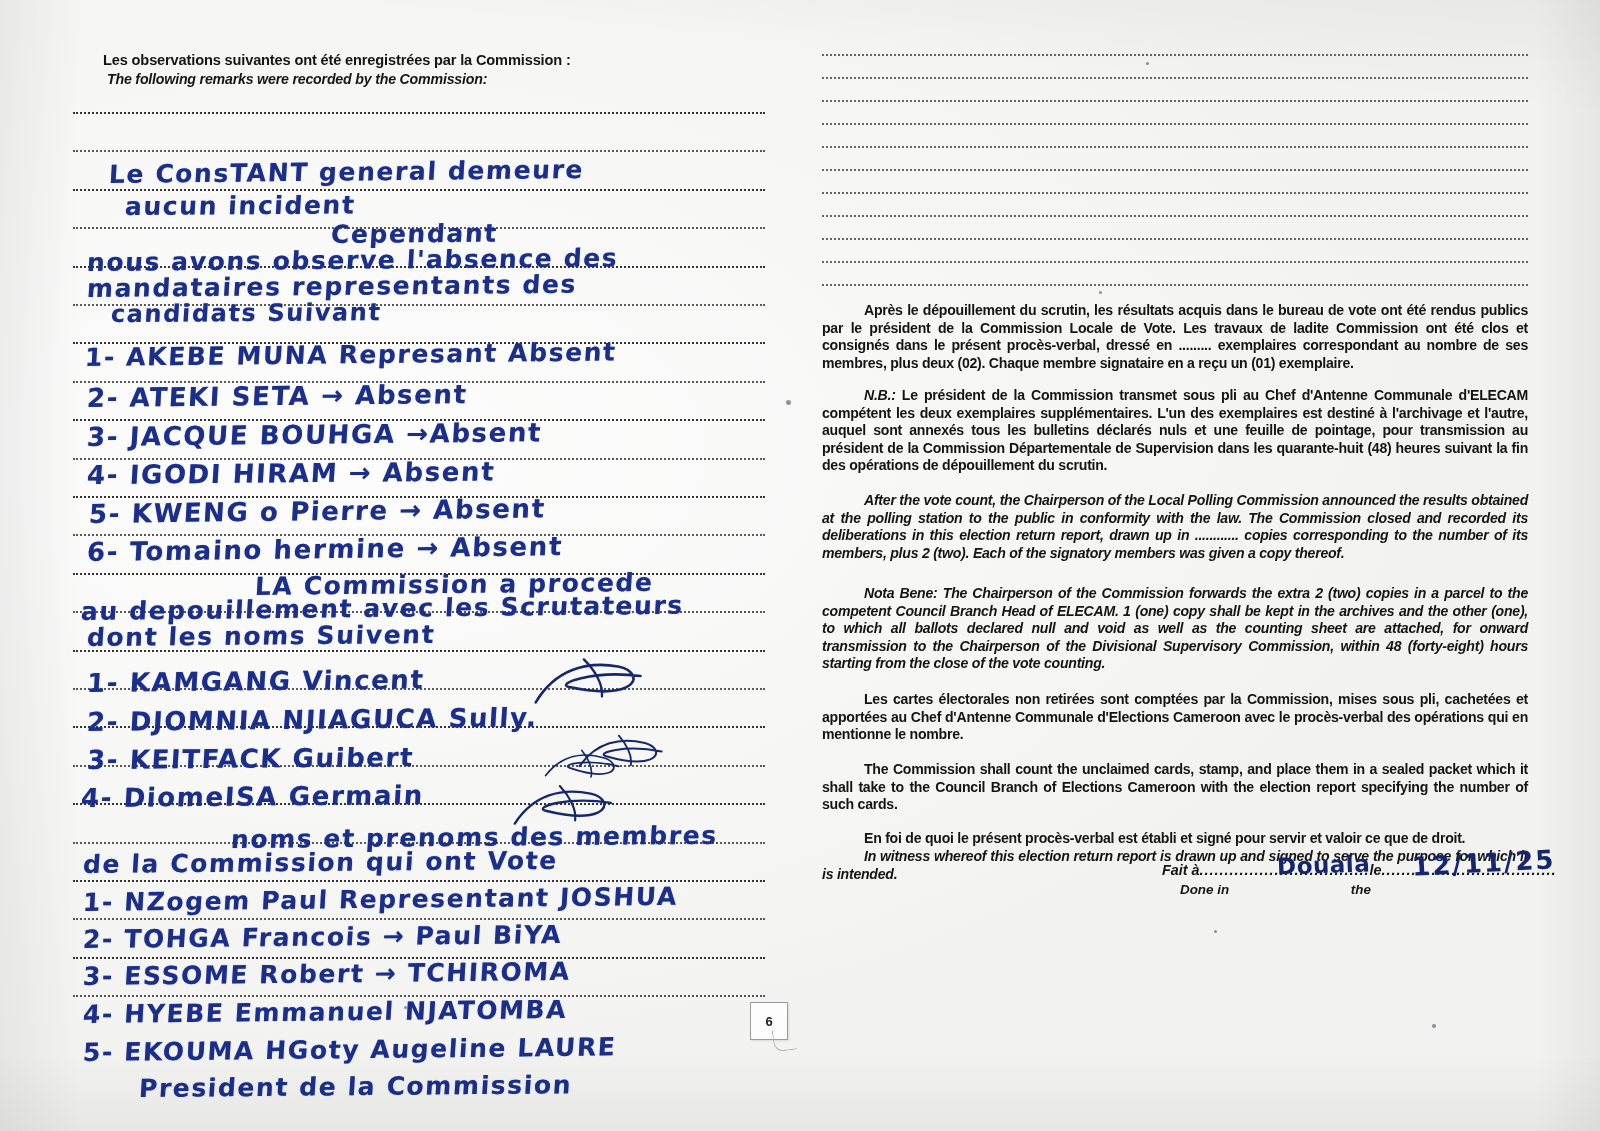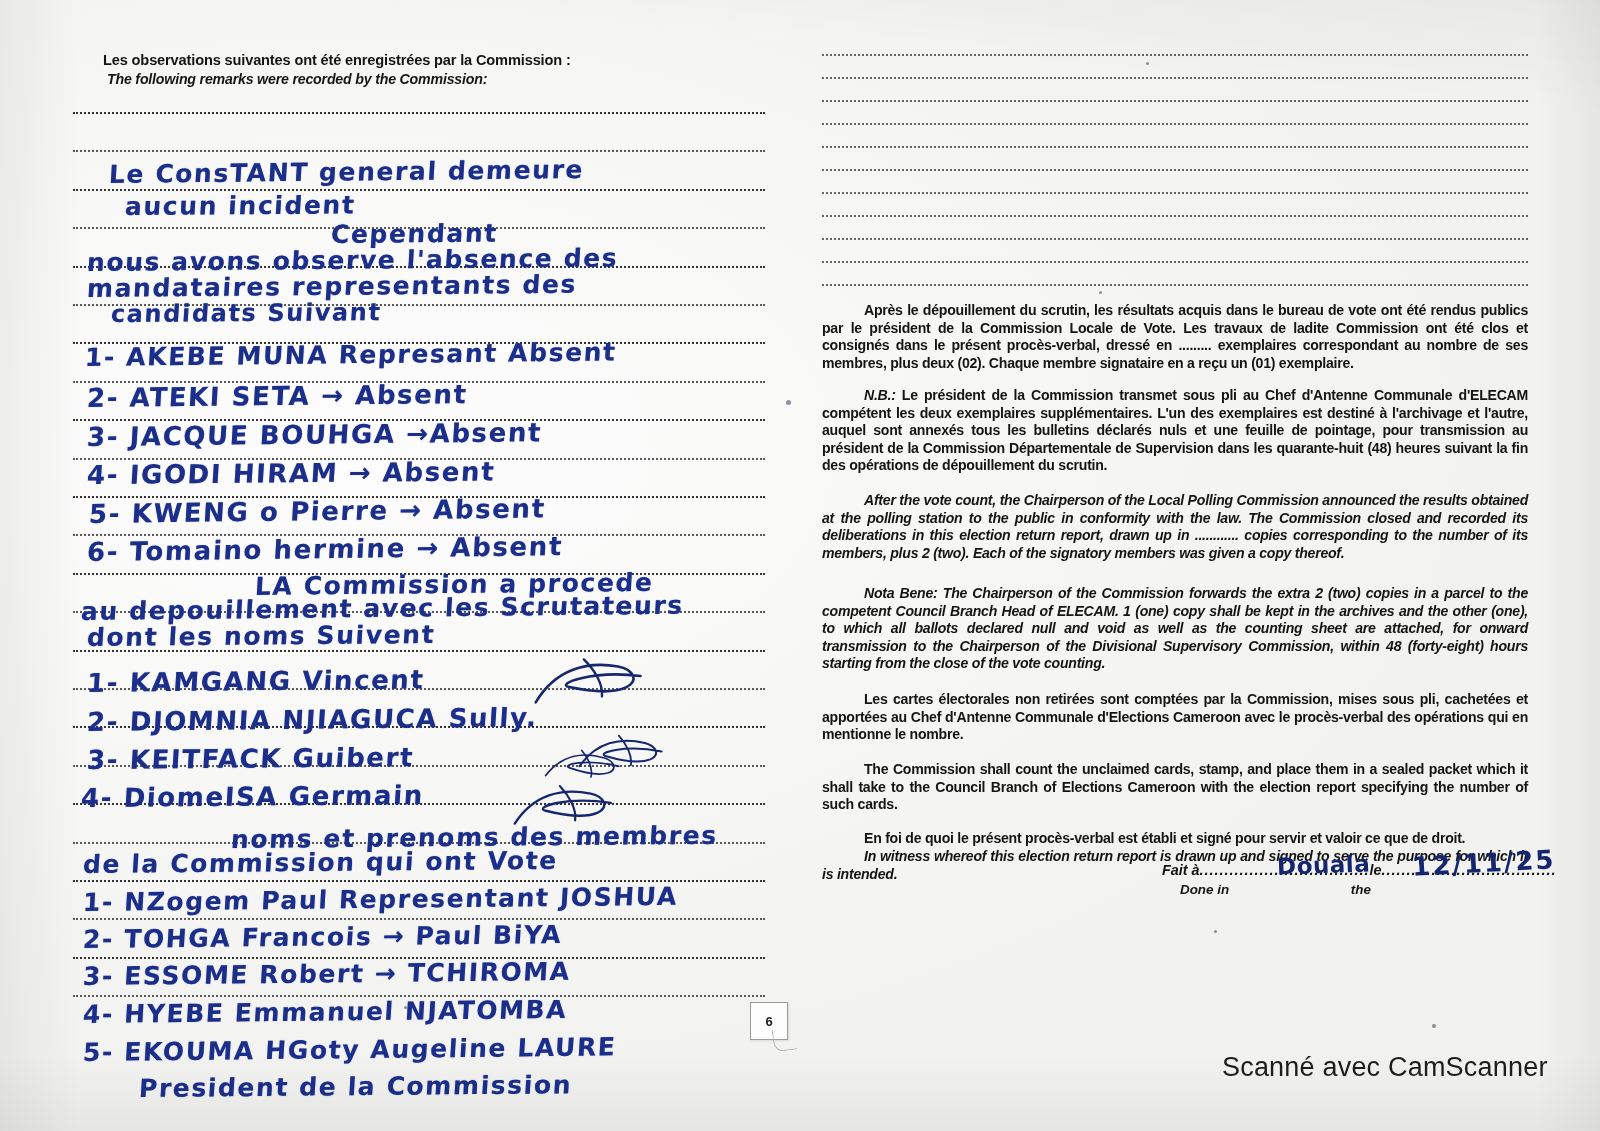--- a/index.html
+++ b/index.html
@@ -271,21 +271,20 @@
       <span>Done in</span>
       <span class="the">the</span>
     </div>
 
     <div class="hw-place">Douala</div>
     <div class="hw-date">12/11/25</div>
   </div>
 
   <div id="scan-shade"></div>
 
-  <div id="watermark">Scanné avec CamScanner</div>
 <div class="fleck" style="left: 786px; top: 400px; width: 5px; height: 5px;"></div>
     <div class="fleck" style="left: 1146px; top: 62px; width: 3px; height: 3px;"></div>
     <div class="fleck" style="left: 1432px; top: 1024px; width: 4px; height: 4px;"></div>
     <div class="fleck" style="left: 1214px; top: 930px; width: 3px; height: 3px;"></div>
     <div class="fleck" style="left: 1099px; top: 291px; width: 3px; height: 3px;"></div>
     <div class="fleck" style="left: 1523px; top: 591px; width: 3px; height: 3px;"></div>
     <div class="fleck" style="left: 404px; top: 1006px; width: 3px; height: 3px;"></div>
   </div>
 
 </body></html>

